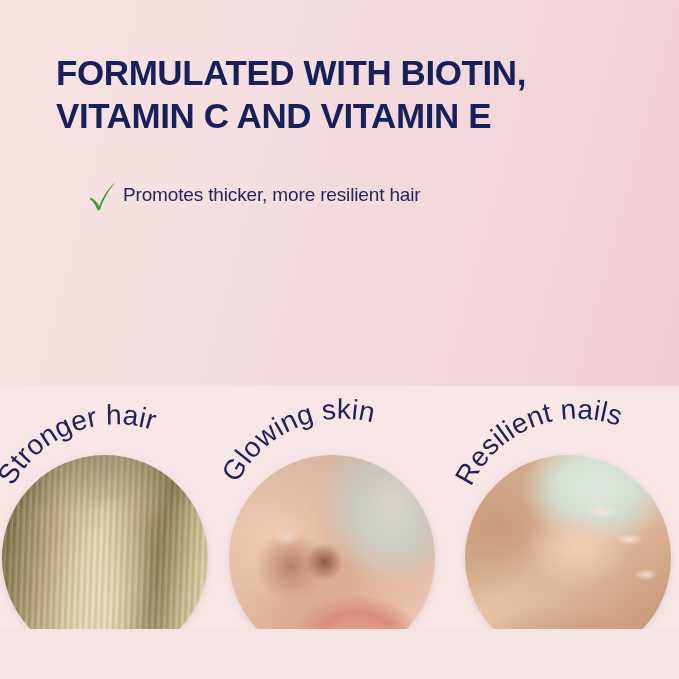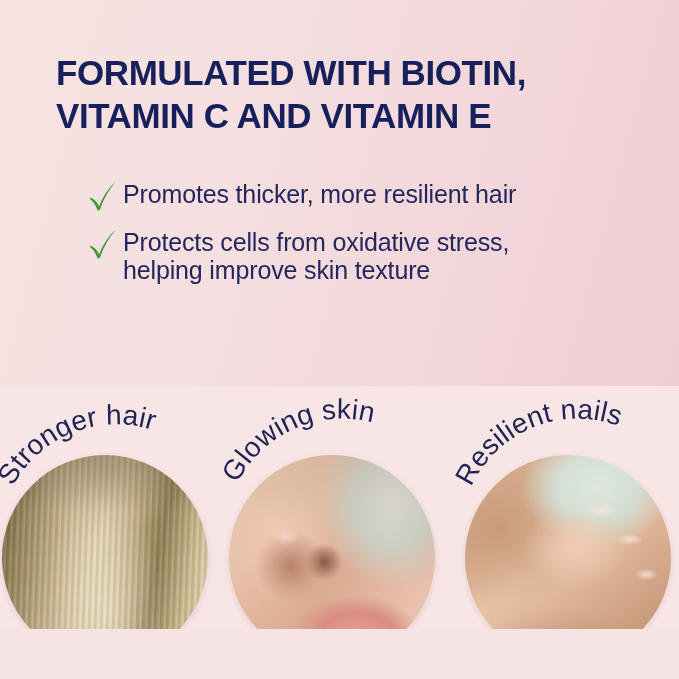--- a/index.html
+++ b/index.html
@@ -41,21 +41,21 @@
   }
   .check-icon {
     flex:0 0 auto;
     width:30px; height:34px;
     margin-right:5px;
     margin-top:1px;
   }
   .check-icon svg { display:block; width:30px; height:34px; }
   .benefit-text {
     color:#22265c;
-    font-size:25px;
+    font-size:19px;
     line-height:27.5px;
     letter-spacing:-0.15px;
     white-space:pre-line;
     padding-top:3px;
   }
 
   
   #bottom-panel {
     position:absolute; left:0; top:386px; width:679px; height:293px;
     background:#f8e6e7;
@@ -164,31 +164,20 @@
           <svg viewBox="0 0 30 34" xmlns="http://www.w3.org/2000/svg">
             <path d="M2.5 18.5 C5.5 19.5 8.8 22.6 11.2 27.2 C15.0 17.2 21.0 8.4 27.4 3.2
                      C21.2 10.4 15.6 19.6 12.2 30.0 C11.4 31.9 9.9 32.0 9.1 30.2
                      C7.1 25.6 4.8 21.8 1.9 20.3 Z" fill="#3f9a33"></path>
           </svg>
         </span>
         <span class="benefit-text">Promotes thicker, more resilient hair</span>
       </div>
 
 
-      <div class="benefit">
-        <span class="check-icon">
-          <svg viewBox="0 0 30 34" xmlns="http://www.w3.org/2000/svg">
-            <path d="M2.5 18.5 C5.5 19.5 8.8 22.6 11.2 27.2 C15.0 17.2 21.0 8.4 27.4 3.2
-                     C21.2 10.4 15.6 19.6 12.2 30.0 C11.4 31.9 9.9 32.0 9.1 30.2
-                     C7.1 25.6 4.8 21.8 1.9 20.3 Z" fill="#3f9a33"></path>
-          </svg>
-        </span>
-        <span class="benefit-text">Protects cells from oxidative stress,
-helping improve skin texture</span>
-      </div>
 
     </div>
   </div>
 
   <div id="bottom-panel">
 
     <div class="circle-block" id="block-hair">
       <div class="photo-circle" id="circle-hair"></div>
       <svg class="arc-label" viewBox="0 0 300 130" xmlns="http://www.w3.org/2000/svg">
         <defs>

